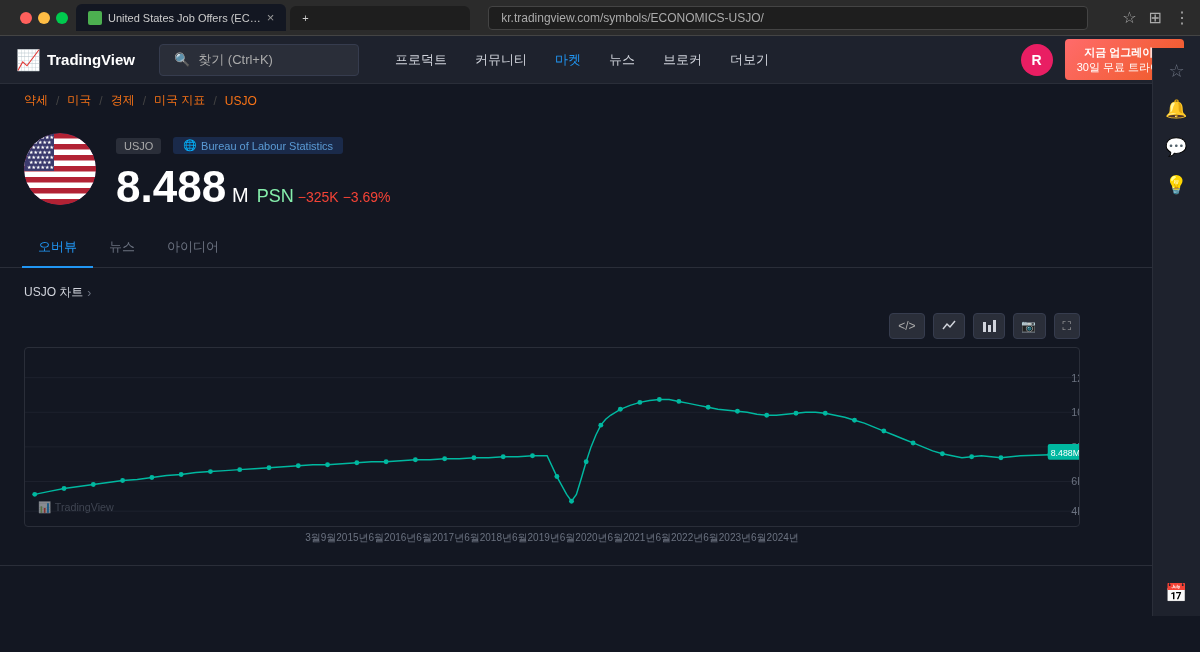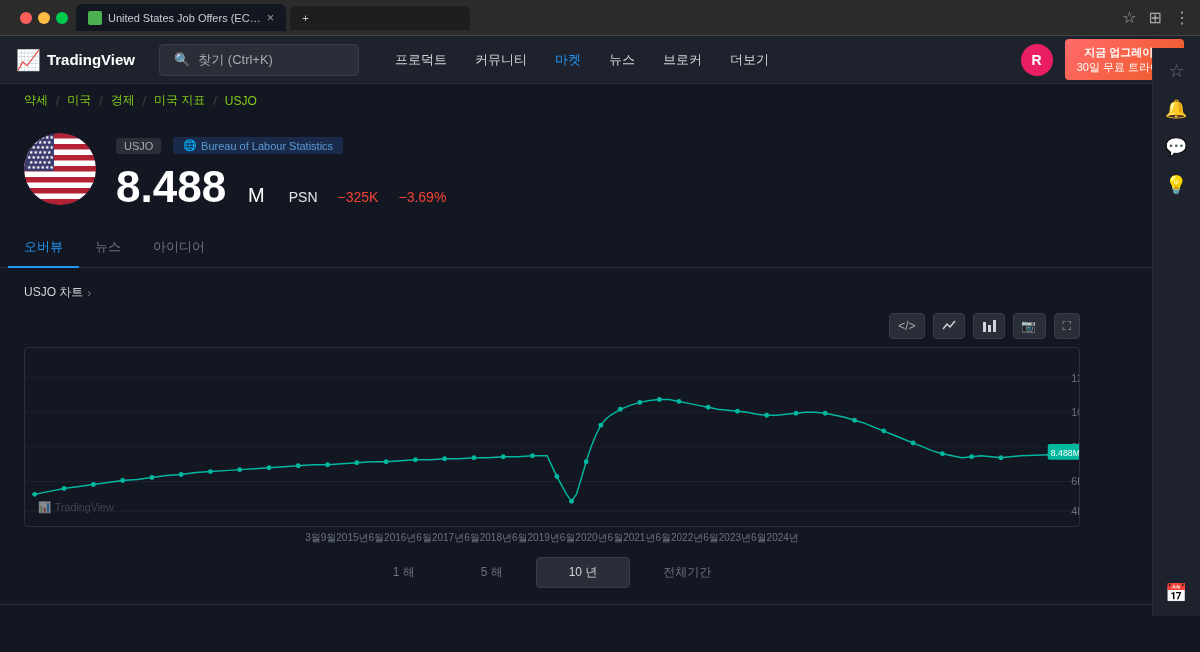--- a/index.html
+++ b/index.html
@@ -31,41 +31,41 @@
     .nav-item.active { color: #2196f3; }
     .nav-right { margin-left: auto; display: flex; align-items: center; gap: 12px; }
     .upgrade-btn { background: linear-gradient(135deg, #ff6b6b, #ee5a24); color: #fff; padding: 6px 12px; border-radius: 4px; font-size: 12px; font-weight: bold; cursor: pointer; }
     .user-avatar { width: 32px; height: 32px; border-radius: 50%; background: #e91e63; display: flex; align-items: center; justify-content: center; color: #fff; font-weight: bold; font-size: 14px; }
     .side-icons { position: fixed; right: 0; top: 48px; width: 48px; background: #1e222d; border-left: 1px solid #2a2e39; height: calc(100% - 48px - 36px); display: flex; flex-direction: column; align-items: center; padding: 12px 0; gap: 16px; z-index: 10; }
     .side-icon { color: #6b7280; font-size: 18px; cursor: pointer; }
 
     
     .breadcrumb { padding: 8px 24px; display: flex; gap: 8px; align-items: center; color: #6b7280; font-size: 12px; }
     .breadcrumb-sep { color: #444; }
-    .breadcrumb a { color: #84cc16; text-decoration: none; }
+    .breadcrumb a { color: #f97316; text-decoration: none; }
 
     
     .header-section { padding: 16px 24px; display: flex; align-items: flex-start; gap: 20px; }
     .flag-circle { width: 72px; height: 72px; border-radius: 50%; overflow: hidden; flex-shrink: 0; position: relative; background: #1a3a6b; display: flex; align-items: center; justify-content: center; }
     .header-info { flex: 1; }
     .title-row { display: flex; align-items: center; justify-content: space-between; }
     .page-title { font-size: 28px; font-weight: bold; color: #fff; }
     .superchart-btn { background: #2a2e39; border: 1px solid #363c4e; color: #d1d4dc; padding: 8px 16px; border-radius: 4px; font-size: 13px; cursor: pointer; }
     .subtitle-row { display: flex; align-items: center; gap: 12px; margin-top: 4px; }
     .tag { background: #2a2e39; padding: 2px 8px; border-radius: 3px; font-size: 11px; color: #aaa; }
     .source-tag { background: #1a2a4a; color: #5b9bd5; padding: 2px 10px; border-radius: 3px; font-size: 11px; display: flex; align-items: center; gap: 4px; }
-    .value-row { display: flex; align-items: baseline; gap: 20px; margin-top: 8px; }
+    .value-row { display: flex; align-items: baseline; gap: 4px; margin-top: 8px; }
     .main-value { font-size: 44px; font-weight: bold; color: #fff; }
     .value-unit { font-size: 20px; color: #fff; margin-left: 2px; }
-    .value-suffix { font-size: 14px; color: #e5e5e5; margin-left: 4px; }
+    .value-suffix { font-size: 18px; color: #86efac; margin-left: 4px; }
     .value-change { font-size: 14px; color: #f44336; }
     .value-change-pct { font-size: 14px; color: #f44336; }
 
     
-    .tabs { display: flex; padding: 0 8px; border-bottom: 1px solid #2a2e39; gap: 0; }
+    .tabs { display: flex; padding: 0 22px; border-bottom: 1px solid #2a2e39; gap: 0; }
     .tab { padding: 10px 16px; font-size: 13px; color: #6b7280; cursor: pointer; border-bottom: 2px solid transparent; margin-bottom: -1px; }
     .tab.active { color: #2196f3; border-bottom-color: #2196f3; }
 
     
     .chart-section { padding: 16px 24px; padding-right: 72px; }
     .chart-title { color: #d1d4dc; font-size: 12px; margin-bottom: 12px; display: flex; align-items: center; gap: 4px; cursor: pointer; }
     .chart-title .arrow { color: #6b7280; }
     .chart-toolbar { display: flex; justify-content: flex-end; gap: 8px; margin-bottom: 8px; }
     .chart-tool { background: #2a2e39; border: 1px solid #363c4e; border-radius: 4px; padding: 5px 8px; color: #aaa; font-size: 12px; cursor: pointer; display: flex; align-items: center; }
     .chart-container { position: relative; background: #131722; border: 1px solid #2a2e39; border-radius: 4px; height: 180px; overflow: hidden; }
@@ -91,20 +91,23 @@
   </div>
   <div class="browser-tabs">
     <div class="browser-tab active">
       <div class="tab-favicon"></div>
       <span>United States Job Offers (EC…</span>
       <span class="tab-close">×</span>
     </div>
     <div class="browser-tab">
       <span>+</span>
     </div>
+  </div>
+  <div class="address-bar">
+    <span>kr.tradingview.com/symbols/ECONOMICS-USJO/</span>
   </div>
   <div class="browser-actions">
     <span>☆</span>
     <span>⊞</span>
     <span>⋮</span>
   </div>
 </div>
 
 <div class="topnav">
   <div class="logo">
@@ -329,26 +332,20 @@
       <span>6월</span>
       <span>2021년</span>
       <span>6월</span>
       <span>2022년</span>
       <span>6월</span>
       <span>2023년</span>
       <span>6월</span>
       <span>2024년</span>
     </div>
 
-    <div class="time-range-bar">
-      <div class="time-btn">1 해</div>
-      <div class="time-btn">5 해</div>
-      <div class="time-btn active">10 년</div>
-      <div class="time-btn">전체기간</div>
-    </div>
   </div>
 
   <div class="info-section">
     
     
   </div>
 
 </div>
 
 </body></html>

